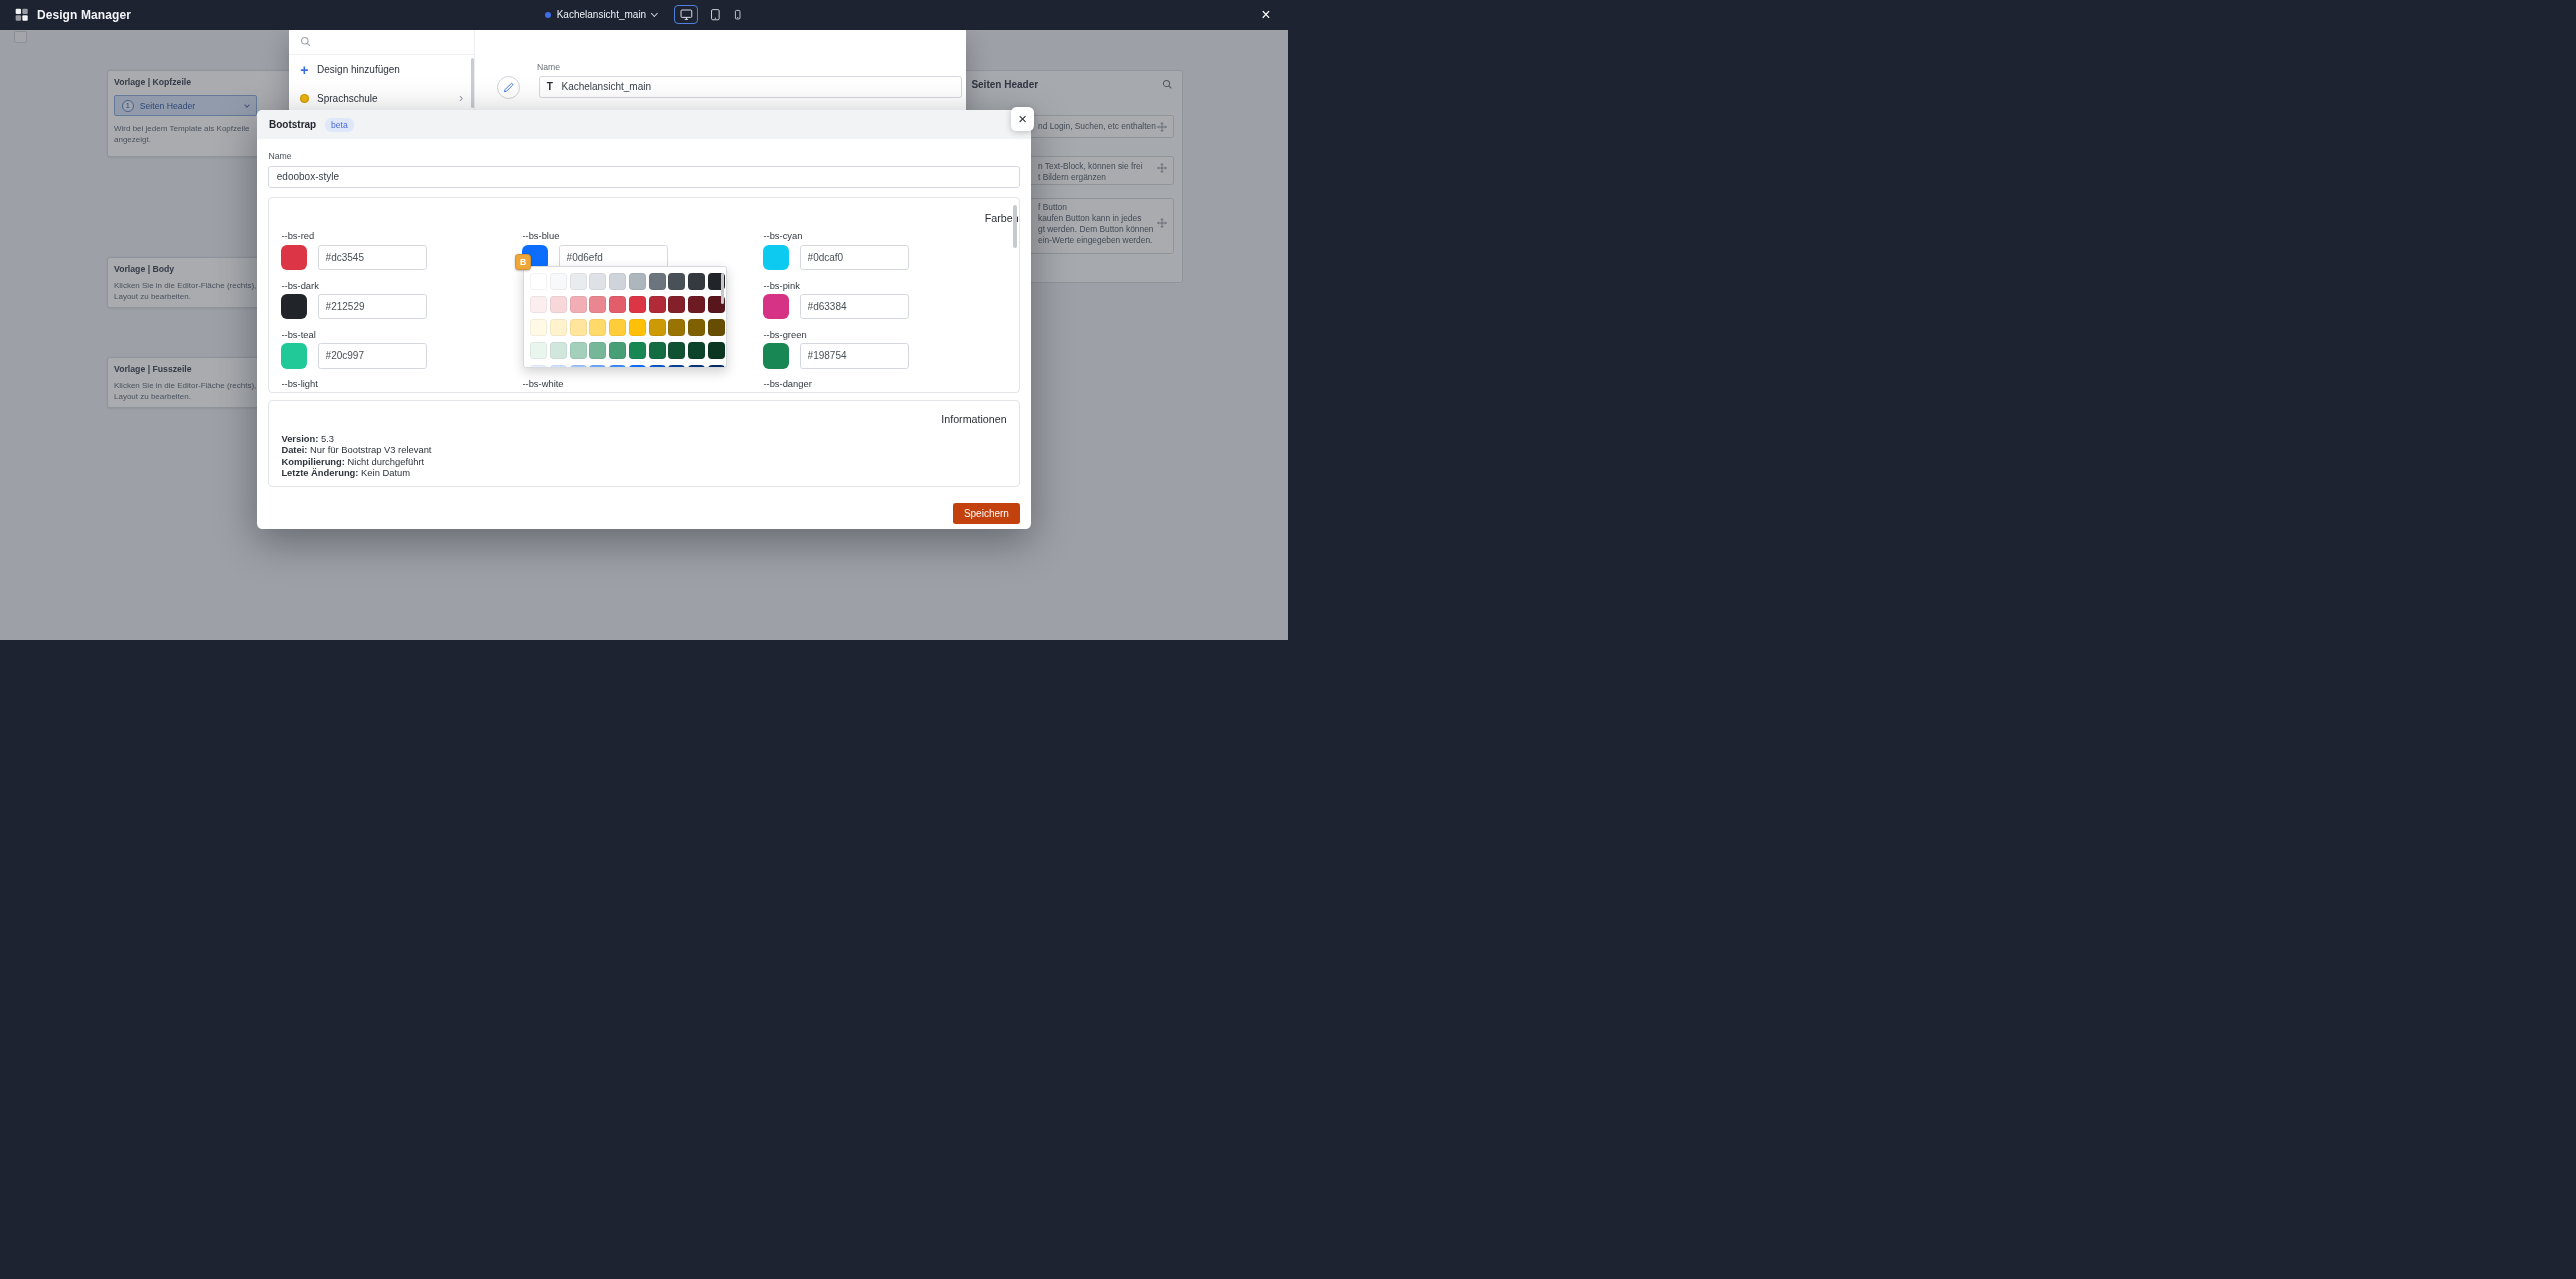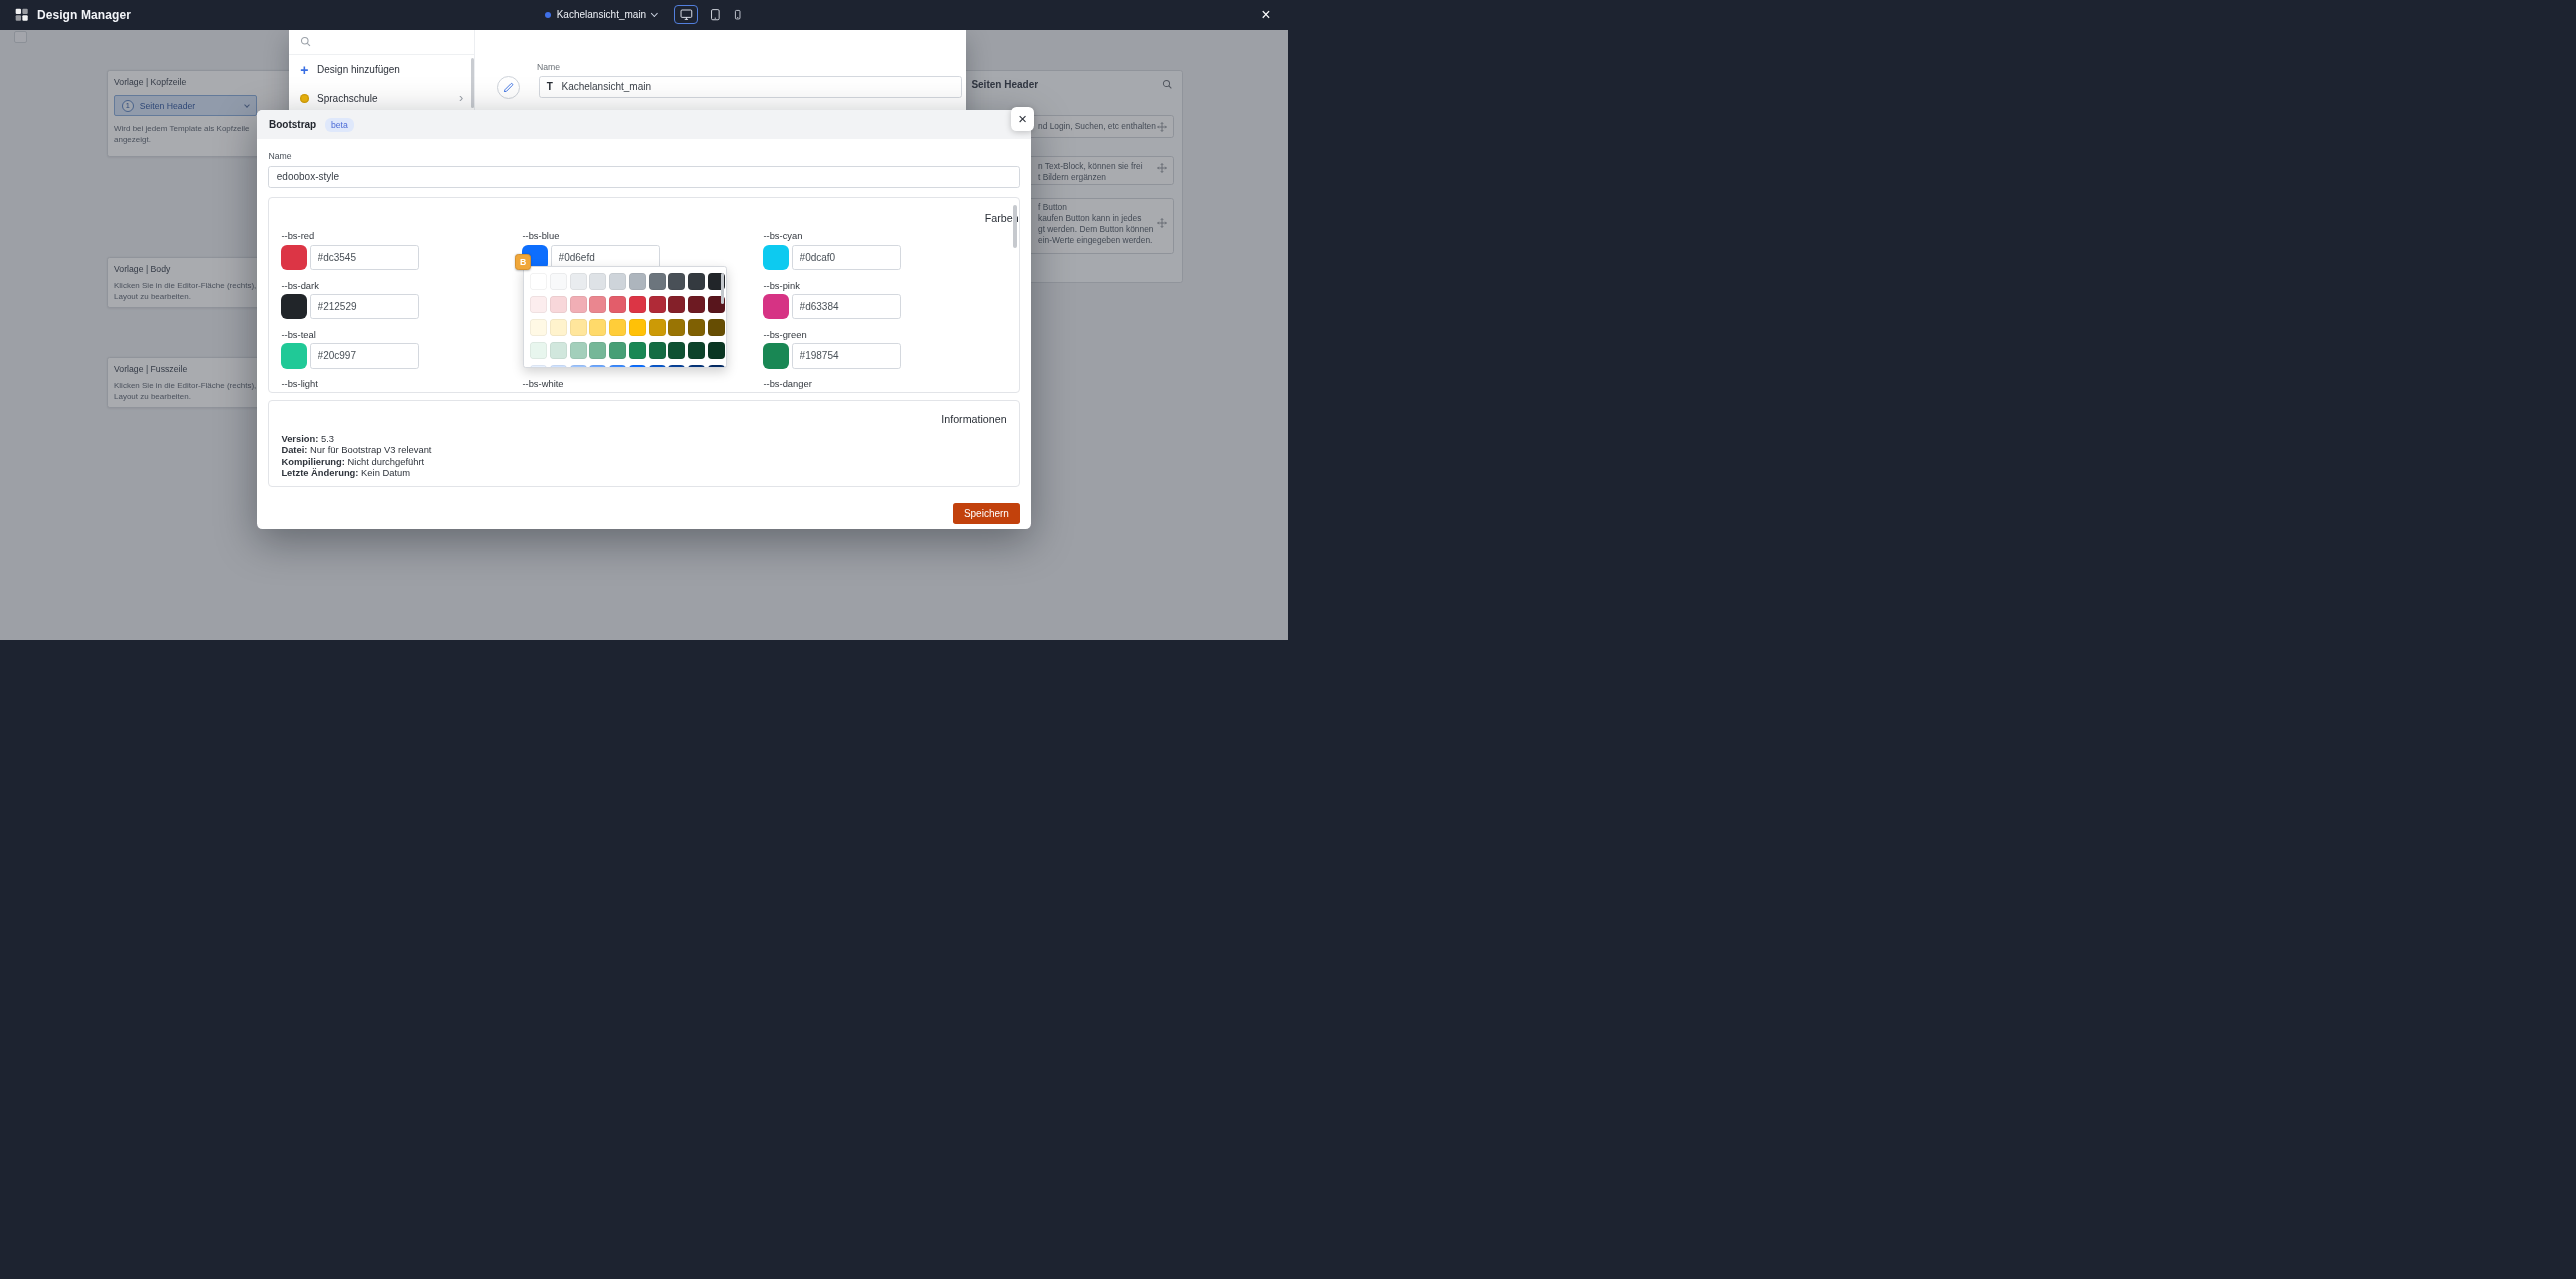--- a/index.html
+++ b/index.html
@@ -19,21 +19,21 @@
   .dev-active{display:flex;align-items:center;justify-content:center;padding:2px 3.4px;border:0.7px solid #527fdd;border-radius:4px;}
   .tb-close{margin-left:auto;font-size:16px;line-height:1;color:#fdfdfe;cursor:pointer;}
 
   
   .canvas{position:absolute;top:29.5px;left:0;right:0;bottom:0;background:#eceef1;z-index:1;}
   .mini-square{position:absolute;left:14px;top:1.3px;width:12.7px;height:12px;background:#f5f6f8;border:0.7px solid #cfd3d9;border-radius:2px;}
   .vcard{position:absolute;background:#fff;border:0.7px solid #d7dadf;border-radius:2.7px;box-shadow:0 0.7px 2px rgba(20,25,35,.08);padding:6.7px 6px;}
   .vc1{left:107px;top:40px;width:185px;height:87px;}
   .vc2{left:107px;top:227px;width:185px;height:51px;}
   .vc3{left:107px;top:327px;width:185px;height:51px;}
-  .vc-title{font-size:8.7px;font-weight:400;color:#454c59;}
+  .vc-title{font-size:8.7px;font-weight:700;color:#454c59;}
   .sel-row{margin-top:8px;width:143px;height:21px;background:#d9e6f8;border:0.7px solid #8fb0de;border-radius:2px;display:flex;align-items:center;gap:6px;padding:0 6.7px;}
   .sel-badge{width:12px;height:12px;border:0.7px solid #6288c5;border-radius:50%;display:flex;align-items:center;justify-content:center;font-size:7.4px;color:#3a62a8;background:rgba(255,255,255,.55);flex:none;}
   .sel-label{font-size:8.7px;color:#3a5fa5;font-weight:500;}
   .chev-dn-b{width:4px;height:4px;border-right:1.2px solid #5e77a3;border-bottom:1.2px solid #5e77a3;transform:rotate(45deg);margin-left:auto;margin-top:-2px;}
   .vc-desc{margin-top:6.7px;font-size:8px;line-height:11.4px;color:#69707c;white-space:nowrap;overflow:hidden;}
   .vc2 .vc-desc,.vc3 .vc-desc{margin-top:5.4px;}
 
   .rpanel{position:absolute;left:919px;top:40px;width:264px;height:213px;background:#fbfcfd;border:0.7px solid #d7dadf;border-radius:2.7px;}
   .rp-head{position:absolute;left:0;right:0;top:0;height:27px;display:flex;align-items:center;padding:0 9.4px;}
   .rp-title{font-size:10px;font-weight:600;color:#3e4450;margin-left:42px;}
@@ -73,21 +73,21 @@
   .m-badge{background:#dfe8fb;color:#4d6cd6;font-size:8.7px;font-weight:500;padding:2px 6px;border-radius:6px;}
   .m-body{padding:9.4px 11.4px 0;}
   .m-name-label{font-size:8.7px;color:#495059;margin:2.7px 0 4.7px;}
   .m-name-input{width:100%;height:22px;border:0.7px solid #d4d8de;border-radius:2.7px;font-size:10px;color:#3c424a;padding:0 7.4px;outline:none;}
   .farben-box{position:relative;margin-top:9.4px;height:196px;border:0.7px solid #e2e4e8;border-radius:4px;overflow:hidden;padding:13.4px 0 0 12px;}
   .box-title{font-size:10.7px;font-weight:500;color:#2b3038;text-align:right;}
   .cgrid{margin-top:6.7px;display:grid;grid-template-columns:140px 140px 140px;column-gap:101px;row-gap:9.4px;}
   .gc1{grid-column:1;} .gc2{grid-column:2;} .gc3{grid-column:3;}
   .gr1{grid-row:1;} .gr2{grid-row:2;} .gr3{grid-row:3;} .gr4{grid-row:4;}
   .cf-label{font-size:9.4px;color:#33383f;margin-bottom:3.4px;}
-  .cf-row{display:flex;align-items:center;gap:3px;}
+  .cf-row{display:flex;align-items:center;gap:11px;}
   .cf-swatch{width:25.5px;height:25.5px;border-radius:6px;flex:none;}
   .cf-swatch.bordered{border:0.7px solid #dde0e4;}
   .cf-input{width:109px;height:25.5px;border:0.7px solid #d4d8de;border-radius:2.7px;font-size:10px;color:#495057;padding:0 6.7px;outline:none;}
   .fb-scroll{position:absolute;right:2px;top:6.7px;width:4px;height:43px;background:#c6c9ce;border-radius:2px;}
   .picker{position:absolute;left:254px;top:68px;width:204px;height:102px;background:#fff;border:0.7px solid #d6d9de;border-radius:2.7px;box-shadow:0 4px 12px rgba(0,0,0,.18);padding:6px;overflow:hidden;z-index:4;}
   .pk-grid{display:grid;grid-template-columns:repeat(10,17px);column-gap:2.7px;row-gap:6px;}
   .pk-swatch{width:17px;height:17px;border-radius:4px;box-shadow:inset 0 0 0 0.7px rgba(0,0,0,.07);cursor:pointer;}
   .pk-scroll{position:absolute;right:2px;top:6px;width:3.4px;height:31px;background:#c4c8cd;border-radius:2px;}
   .b-badge{position:absolute;left:246px;top:56px;width:15.4px;height:15.4px;background:#f0a73a;border:0.7px solid #d7922f;border-radius:3.4px;color:#fff;font-weight:700;font-size:8.7px;display:flex;align-items:center;justify-content:center;box-shadow:0 0.7px 2px rgba(0,0,0,.25);z-index:5;}
   .info-box{margin-top:6.7px;border:0.7px solid #e2e4e8;border-radius:4px;padding:12px;height:87px;}

